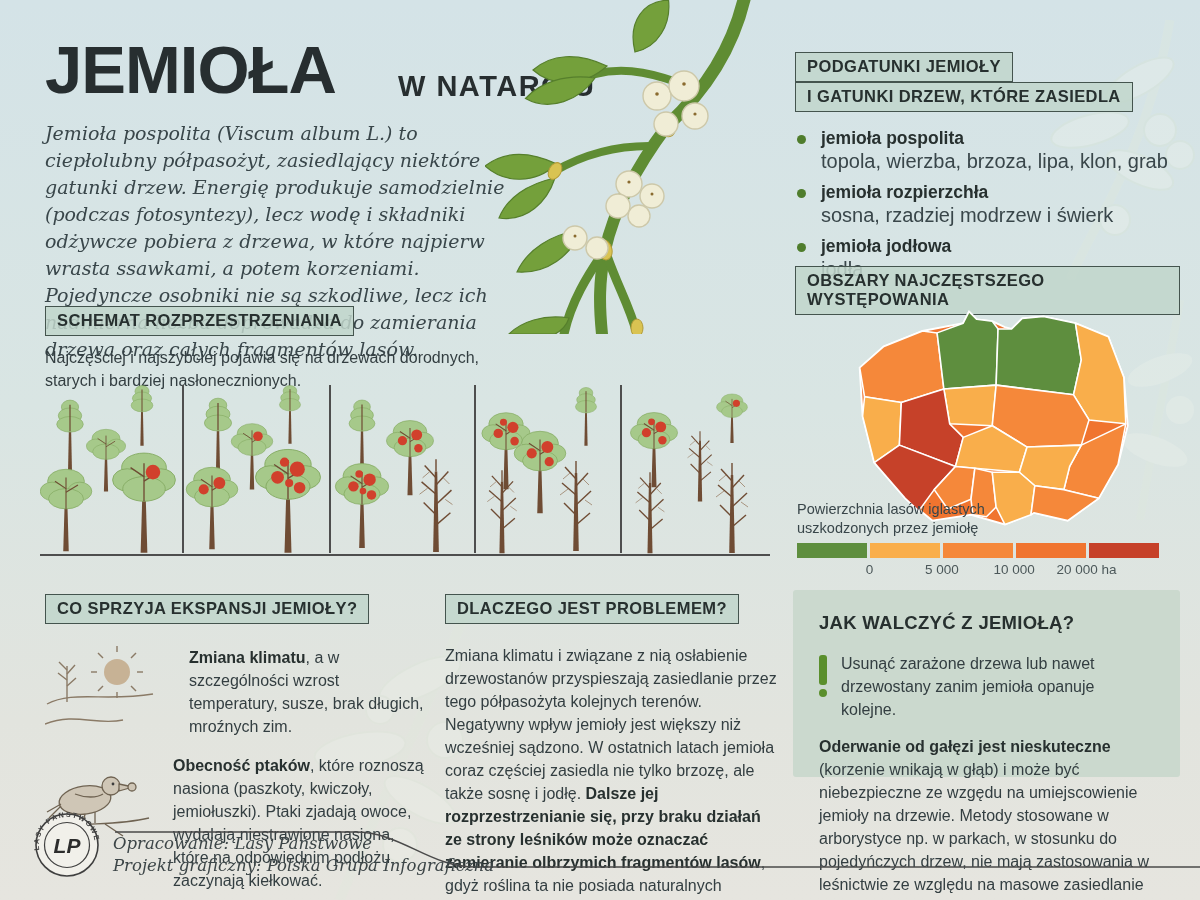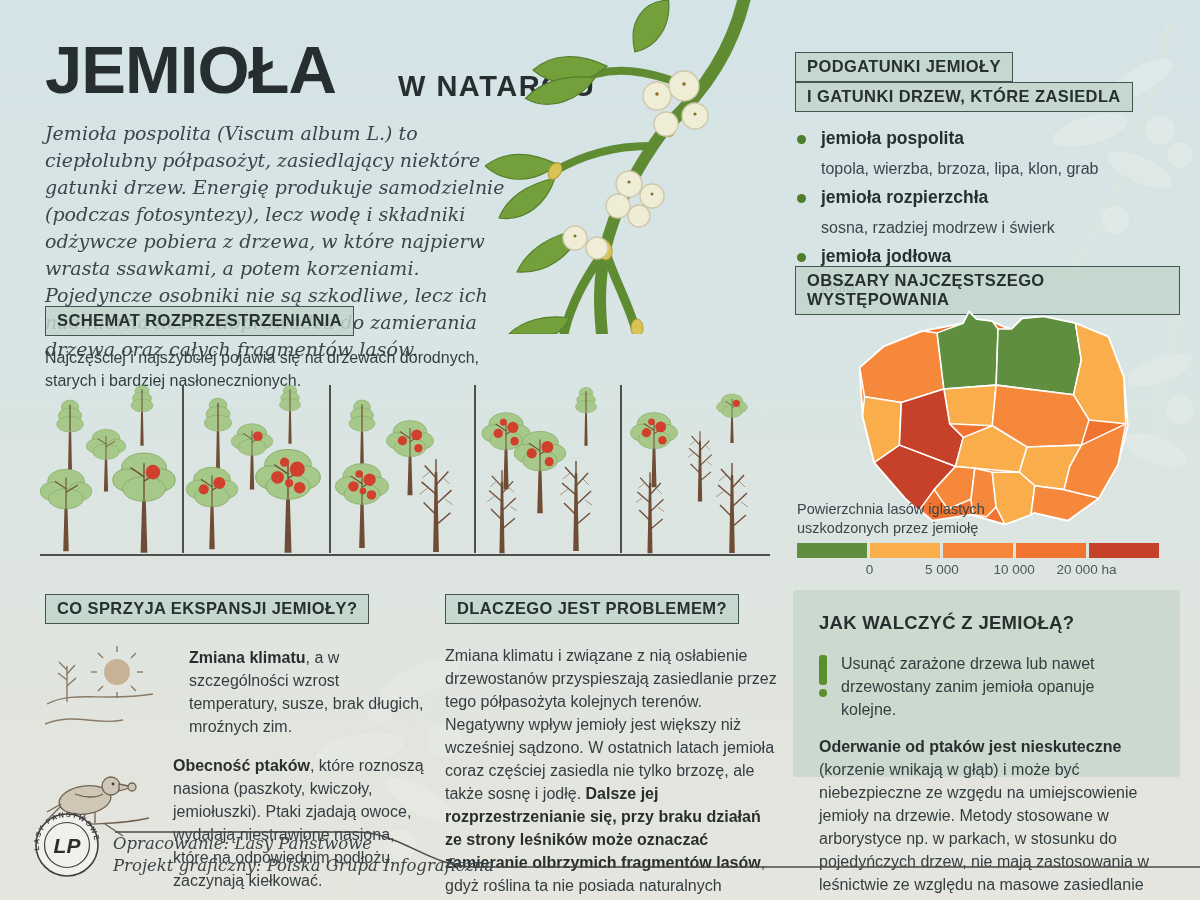--- a/index.html
+++ b/index.html
@@ -12,21 +12,21 @@
   .title{font-size:67px;font-weight:900;letter-spacing:-1px;color:#272e30;line-height:1;}
   .subtitle{font-size:29px;font-weight:800;letter-spacing:1.5px;color:#272e30;}
   .intro{font-family:"DejaVu Serif","Liberation Serif",serif;font-style:italic;font-size:19px;
          line-height:1.42;color:#39464a;width:472px;}
   .hbox{display:inline-block;background:rgba(193,214,203,.85);border:1.6px solid #44544e;
         padding:4px 11px 5px;font-weight:bold;font-size:16.5px;letter-spacing:.4px;color:#27302f;}
   .bullets{margin:0;padding:0;list-style:none;}
   .bullets li{position:relative;padding-left:26px;margin-bottom:9px;}
   .bullets .dot{position:absolute;left:2px;top:7px;width:9px;height:9px;border-radius:50%;background:#4f7d2c;}
   .bullets .bname{font-weight:bold;font-size:17.5px;color:#27302f;}
-  .bullets .bhosts{font-size:16px;color:#39464a;margin-top:11px;}
+  .bullets .bhosts{font-size:20px;color:#39464a;margin-top:1px;}
   .bodytxt{font-size:16px;line-height:1.44;color:#333e41;}
   .bodytxt b{color:#27302f;}
   .caption{font-size:14.5px;line-height:1.32;color:#39464a;}
   .legend-bar{display:flex;gap:3px;}
   .legend-bar .seg{height:15px;flex:1;}
   .legend-labels{position:relative;height:18px;font-size:13.5px;color:#4c585a;}
   .legend-labels span{position:absolute;transform:translateX(-50%);white-space:nowrap;}
   .fight-panel{background:#cbd9ce;border-radius:3px;}
   .fight-title{font-weight:bold;font-size:18.5px;color:#27302f;letter-spacing:.3px;}
   .alert-row{display:flex;gap:14px;align-items:flex-start;}
@@ -422,21 +422,21 @@
   <div class="abs fight-panel" style="left:793px;top:590px;width:387px;height:187px;box-sizing:border-box;padding:22px 26px;">
     <div class="fight-title">JAK WALCZYĆ Z JEMIOŁĄ?</div>
     <div class="alert-row" style="margin-top:18px;">
       <div class="bang">
           <div class="bar"></div>
           <div class="pt"></div>
         </div>
       <div class="bodytxt" style="width:300px;">Usunąć zarażone drzewa lub nawet drzewostany zanim jemioła opanuje kolejne.</div>
     </div>
     <div class="bodytxt" style="margin-top:14px;">
-      <b>Oderwanie od ptaków jest nieskuteczne</b><span> (korzenie wnikają w głąb) i może być niebezpieczne ze wzgędu na umiejscowienie jemioły na drzewie. Metody stosowane w arborystyce np. w parkach, w stosunku do pojedyńczych drzew, nie mają zastosowania w leśnictwie ze względu na masowe zasiedlanie drzew przez jemiołę.</span>
+      <b>Oderwanie od gałęzi jest nieskuteczne</b><span> (korzenie wnikają w głąb) i może być niebezpieczne ze wzgędu na umiejscowienie jemioły na drzewie. Metody stosowane w arborystyce np. w parkach, w stosunku do pojedyńczych drzew, nie mają zastosowania w leśnictwie ze względu na masowe zasiedlanie drzew przez jemiołę.</span>
     </div>
   </div>
 
   <svg class="abs" style="left:0;top:815px;" width="1200" height="70" viewBox="0 0 1200 70">
     <path d="M115,17 H355 C402,17 428,52 476,52 H1200" fill="none" stroke="#4a4a4a" stroke-width="1.5"></path>
   </svg>
 
   <svg class="abs" style="left:34px;top:812px;" width="66" height="66" viewBox="0 0 66 66">
     <defs>
         <path id="logo-arc" d="M33,61 A28,28 0 1 1 33.01,61"></path>

